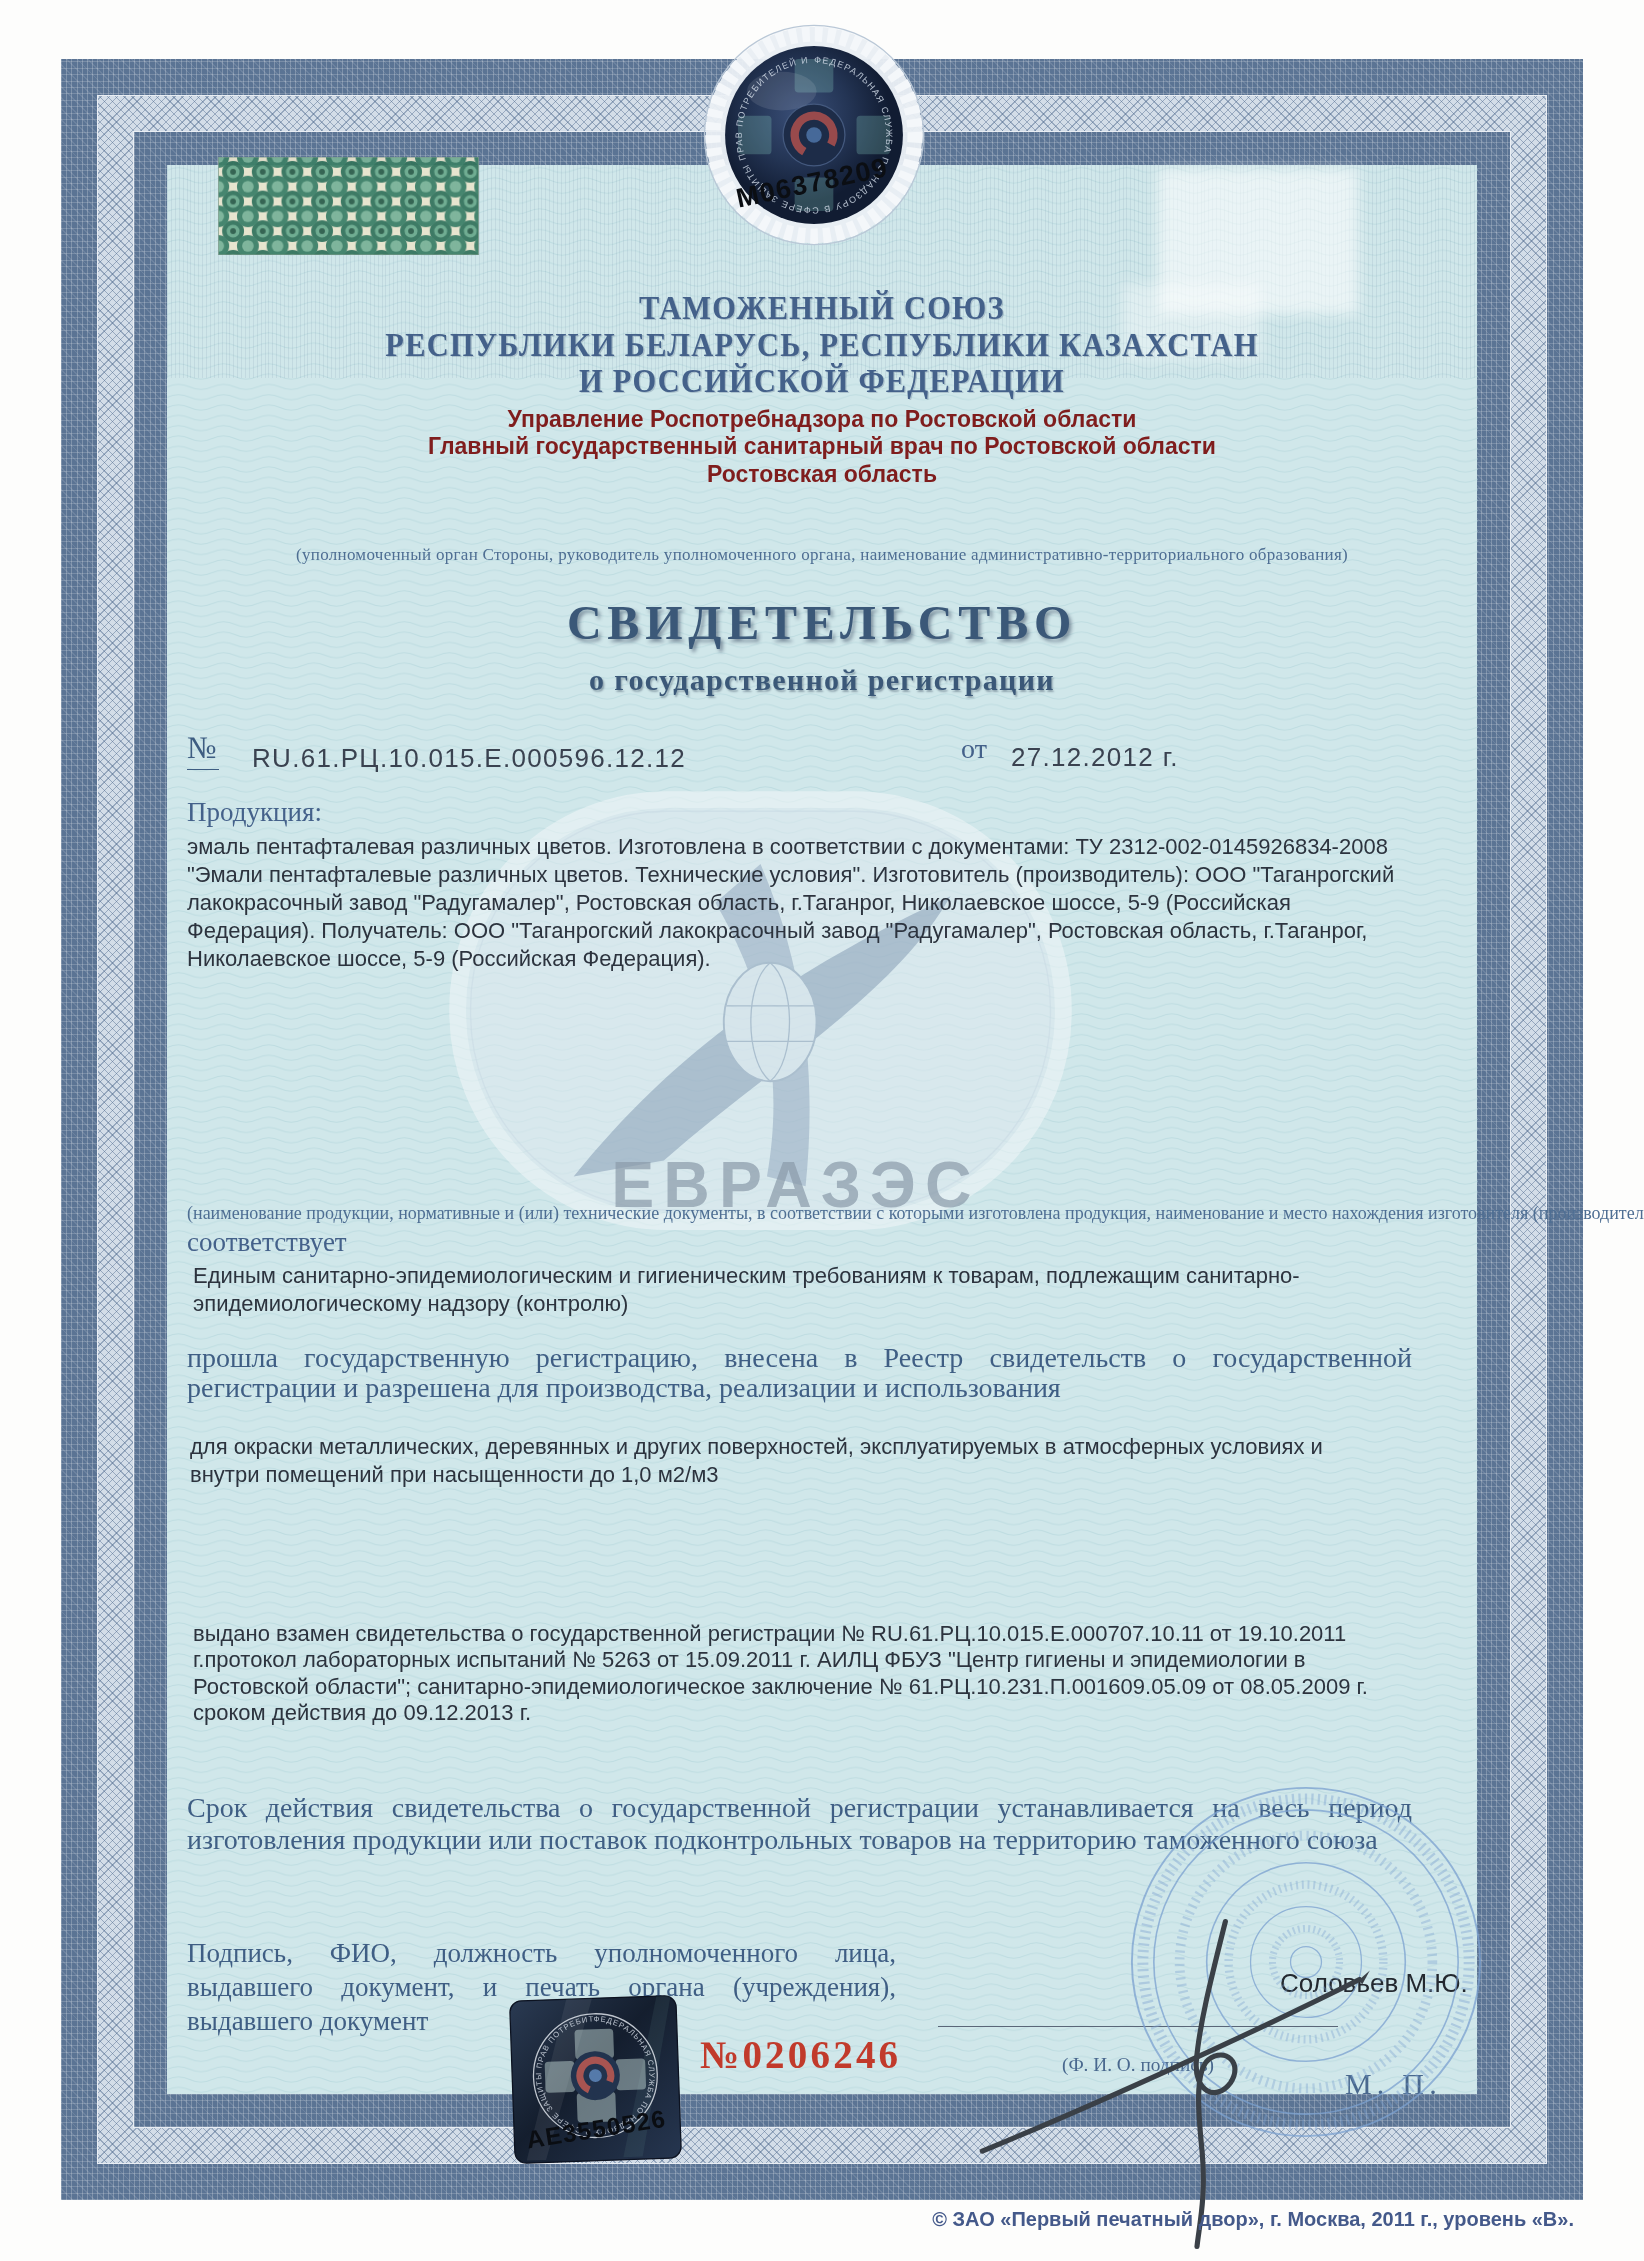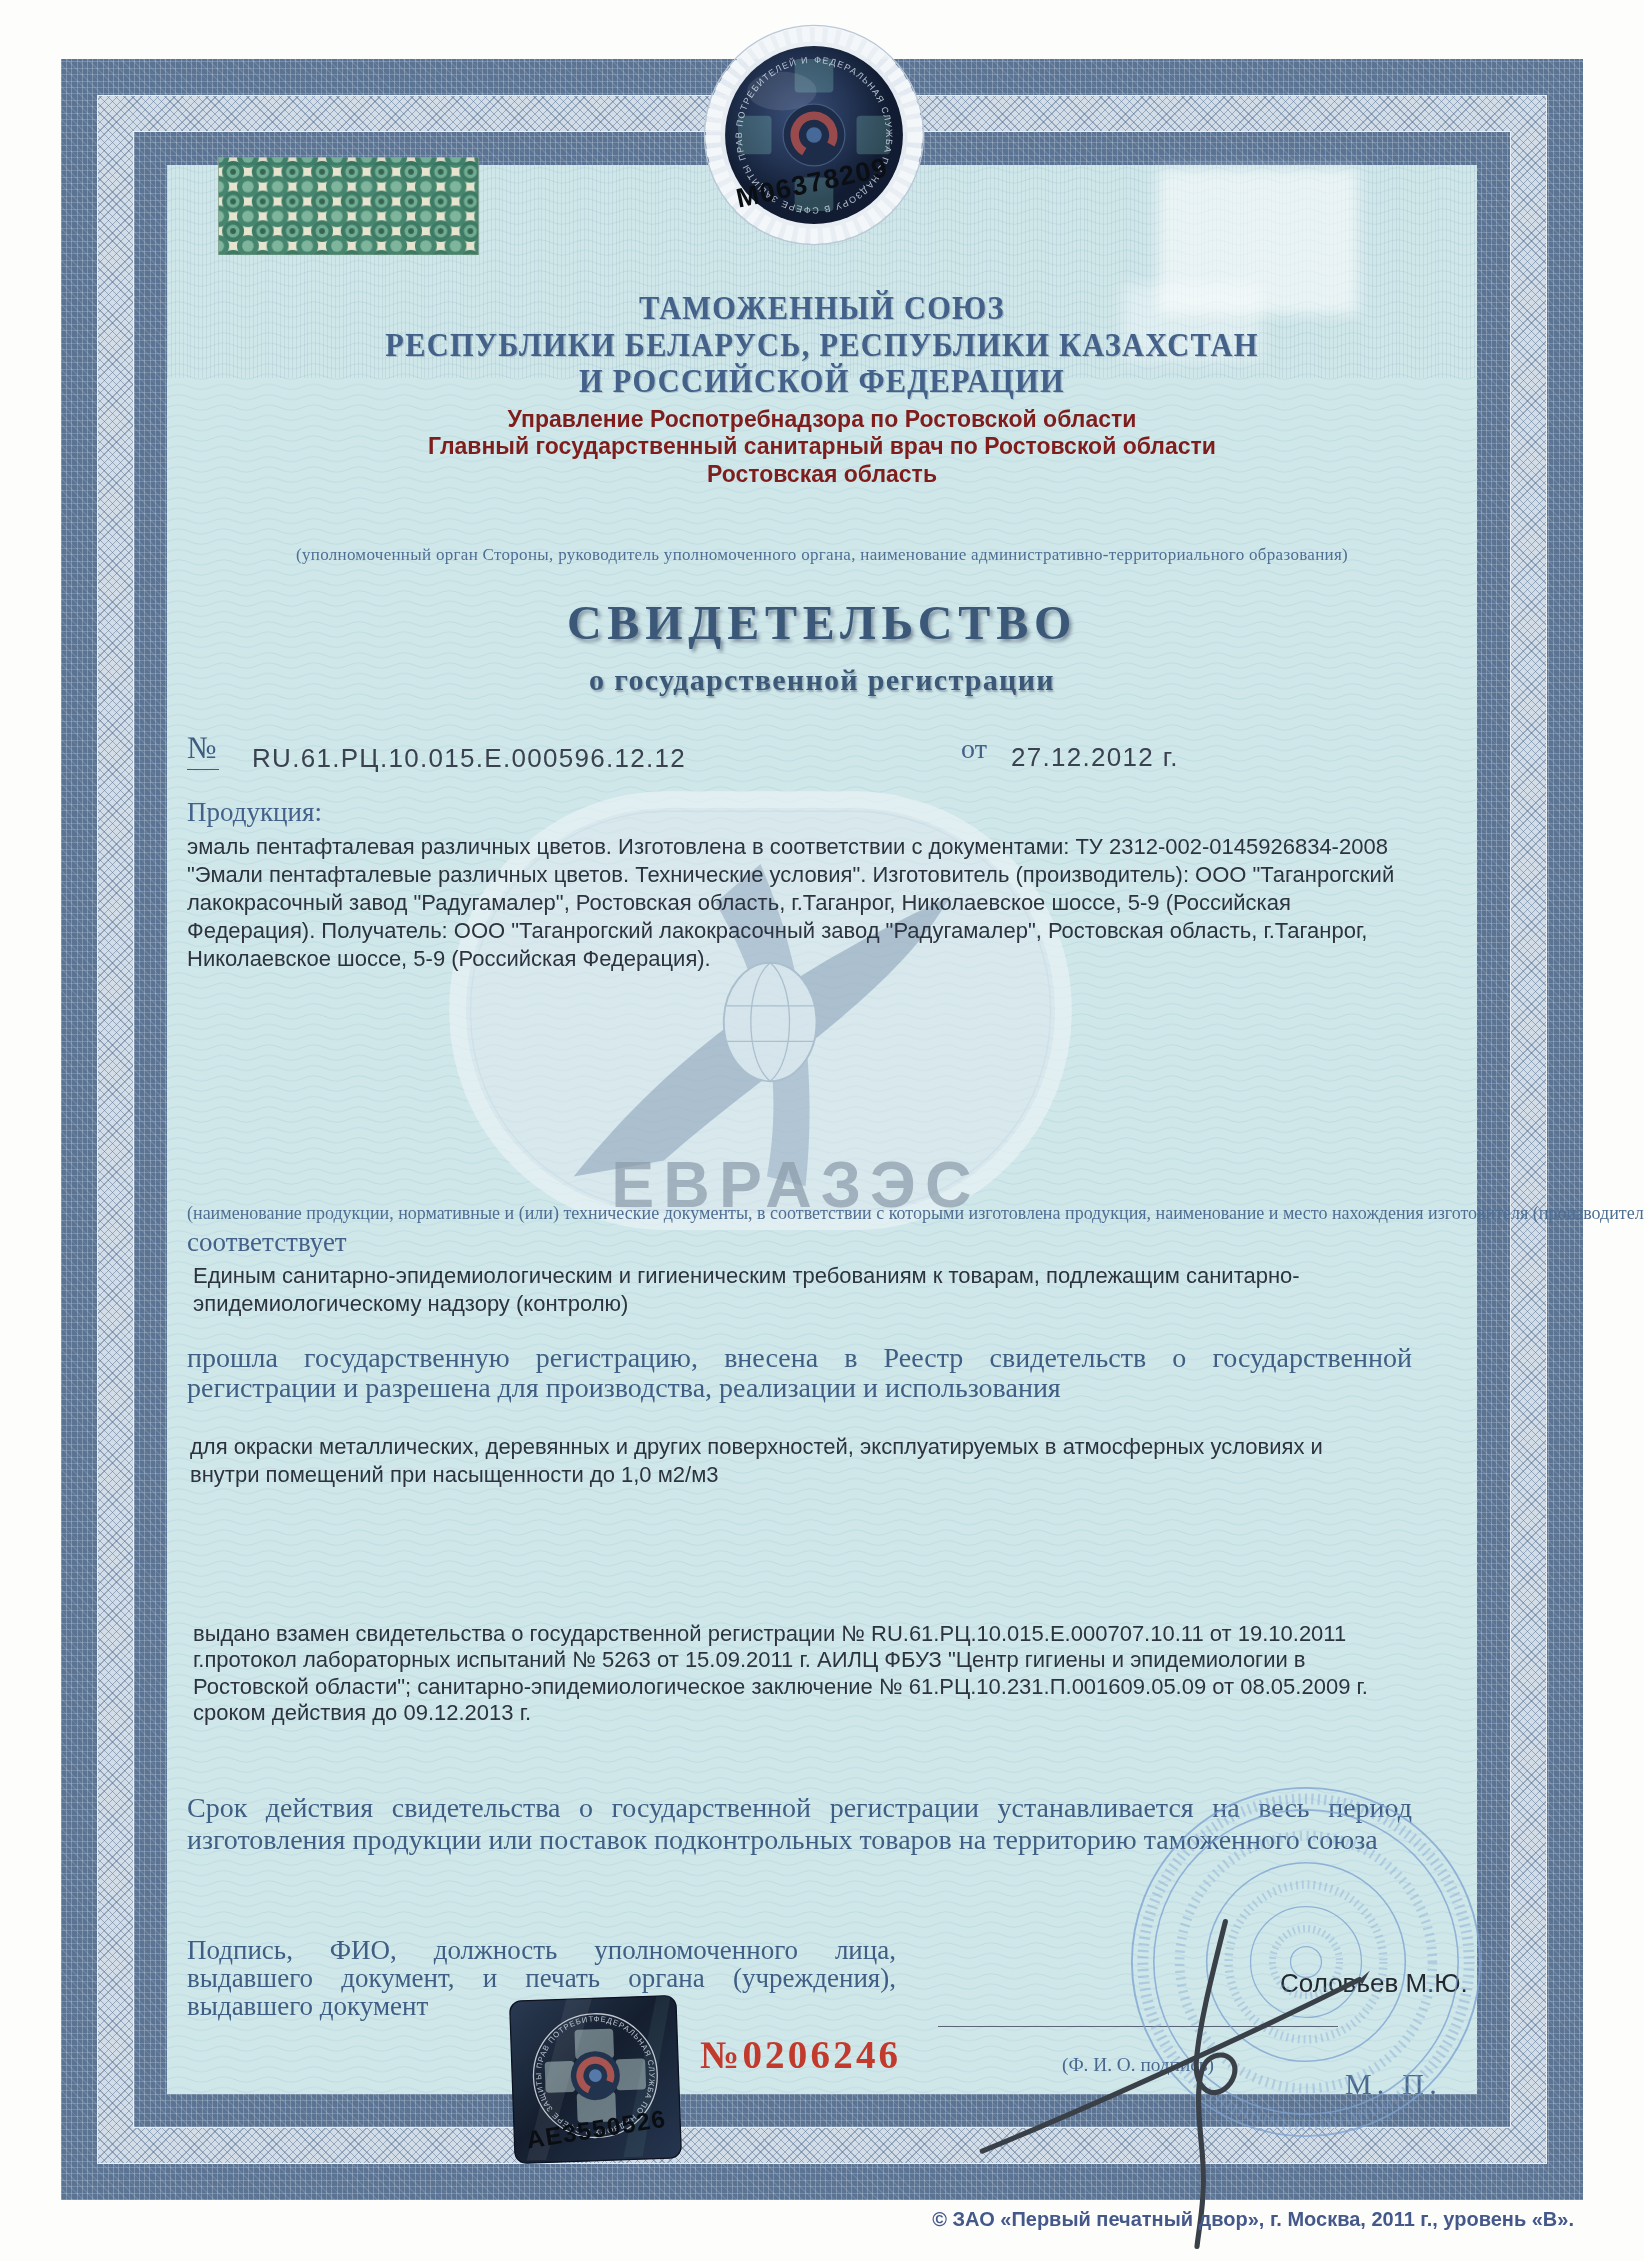--- a/index.html
+++ b/index.html
@@ -151,21 +151,21 @@
   <div class="abs label-serif" style="left:187px; top:1227px;">соответствует</div>
   <div class="abs typed typed-par" style="left:193px; top:1262px; width:1154px;">Единым санитарно-эпидемиологическим и гигиеническим требованиям к товарам, подлежащим санитарно-эпидемиологическому надзору (контролю)</div>
 
   <div class="abs serif-par" style="left:187px; top:1343px; width:1225px;">прошла государственную регистрацию, внесена в Реестр свидетельств о государственной регистрации и разрешена для производства, реализации и использования</div>
   <div class="abs typed typed-par" style="left:190px; top:1433px; width:1135px;">для окраски металлических, деревянных и других поверхностей, эксплуатируемых в атмосферных условиях и внутри помещений при насыщенности до 1,0 м2/м3</div>
 
   <div class="abs typed typed-par" style="left:193px; top:1621px; width:1180px; line-height:26.4px;">выдано взамен свидетельства о государственной регистрации № RU.61.РЦ.10.015.Е.000707.10.11 от 19.10.2011 г.протокол лабораторных испытаний № 5263 от 15.09.2011 г. АИЛЦ ФБУЗ "Центр гигиены и эпидемиологии в Ростовской области"; санитарно-эпидемиологическое заключение № 61.РЦ.10.231.П.001609.05.09 от 08.05.2009 г. сроком действия до 09.12.2013 г.</div>
 
   <div class="abs serif-par" style="left:187px; top:1792px; width:1225px; line-height:32px;">Срок действия свидетельства о государственной регистрации устанавливается на весь период изготовления продукции или поставок подконтрольных товаров на территорию таможенного союза</div>
 
-  <div class="abs serif-par" style="left:187px; top:1936px; width:709px; line-height:28px; font-size:27px;">Подпись, ФИО, должность уполномоченного лица, выдавшего документ, и печать органа (учреждения), выдавшего документ</div>
+  <div class="abs serif-par" style="left:187px; top:1936px; width:709px; line-height:34px; font-size:27px;">Подпись, ФИО, должность уполномоченного лица, выдавшего документ, и печать органа (учреждения), выдавшего документ</div>
 
   <div class="abs typed signer" style="left:1280px; top:1968px;">Соловьев М.Ю.</div>
   <div class="abs sig-line" style="left:938px; top:2026px; width:400px;"></div>
   <div class="abs sig-caption" style="left:938px; top:2034px; width:400px;">(Ф. И. О. подпись)</div>
   <div class="abs mp" style="left:1345px; top:2067px;">М. П.</div>
 
   <div class="abs red-serial" style="left:700px; top:2032px;">№0206246</div>
 
   <svg class="abs" style="left:1119px; top:1775px;" width="374" height="374" viewBox="0 0 580 580">
     <g fill="none" stroke="#7ba1d0" opacity="0.75">

